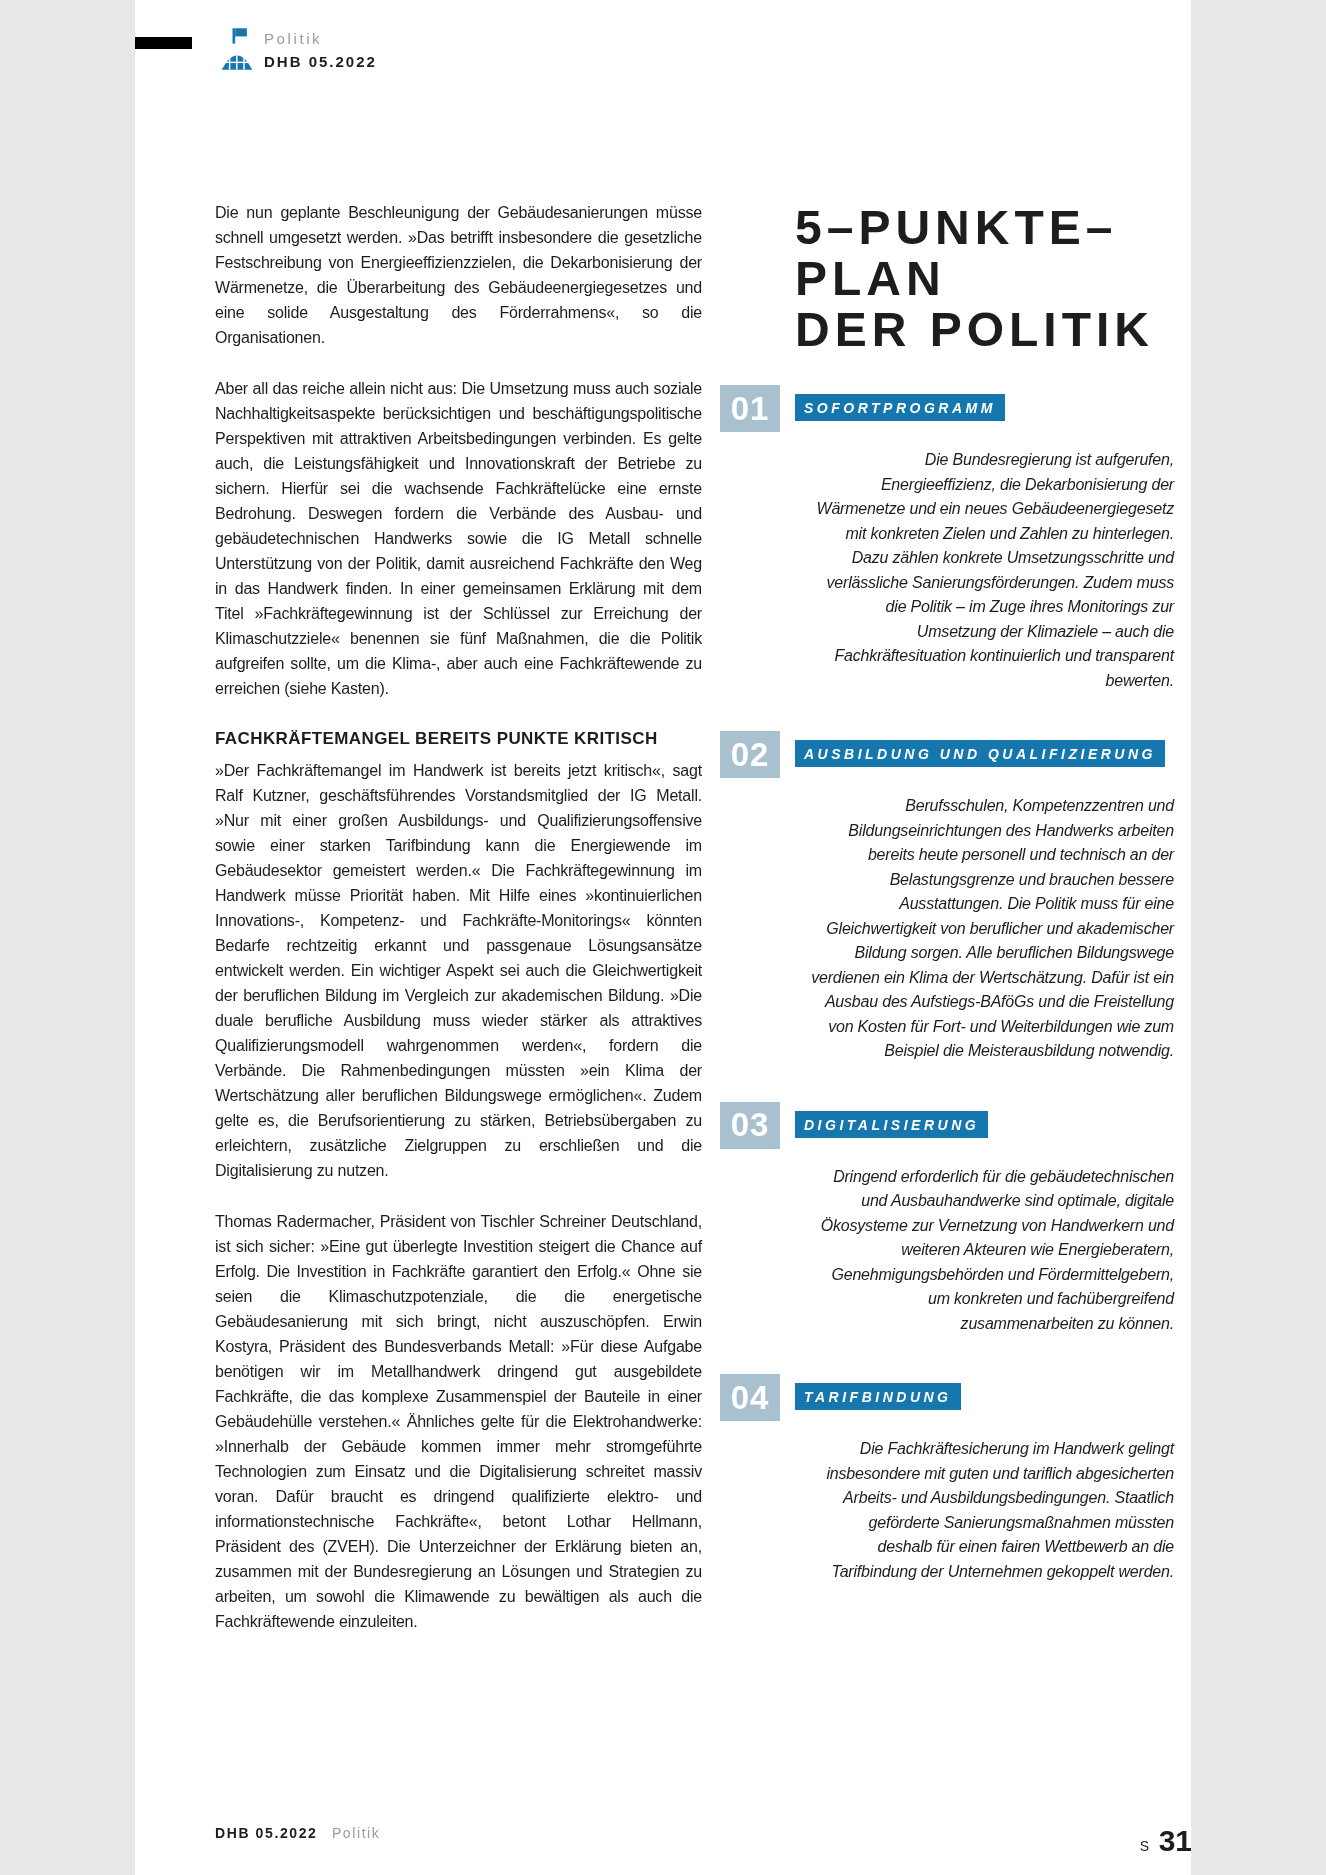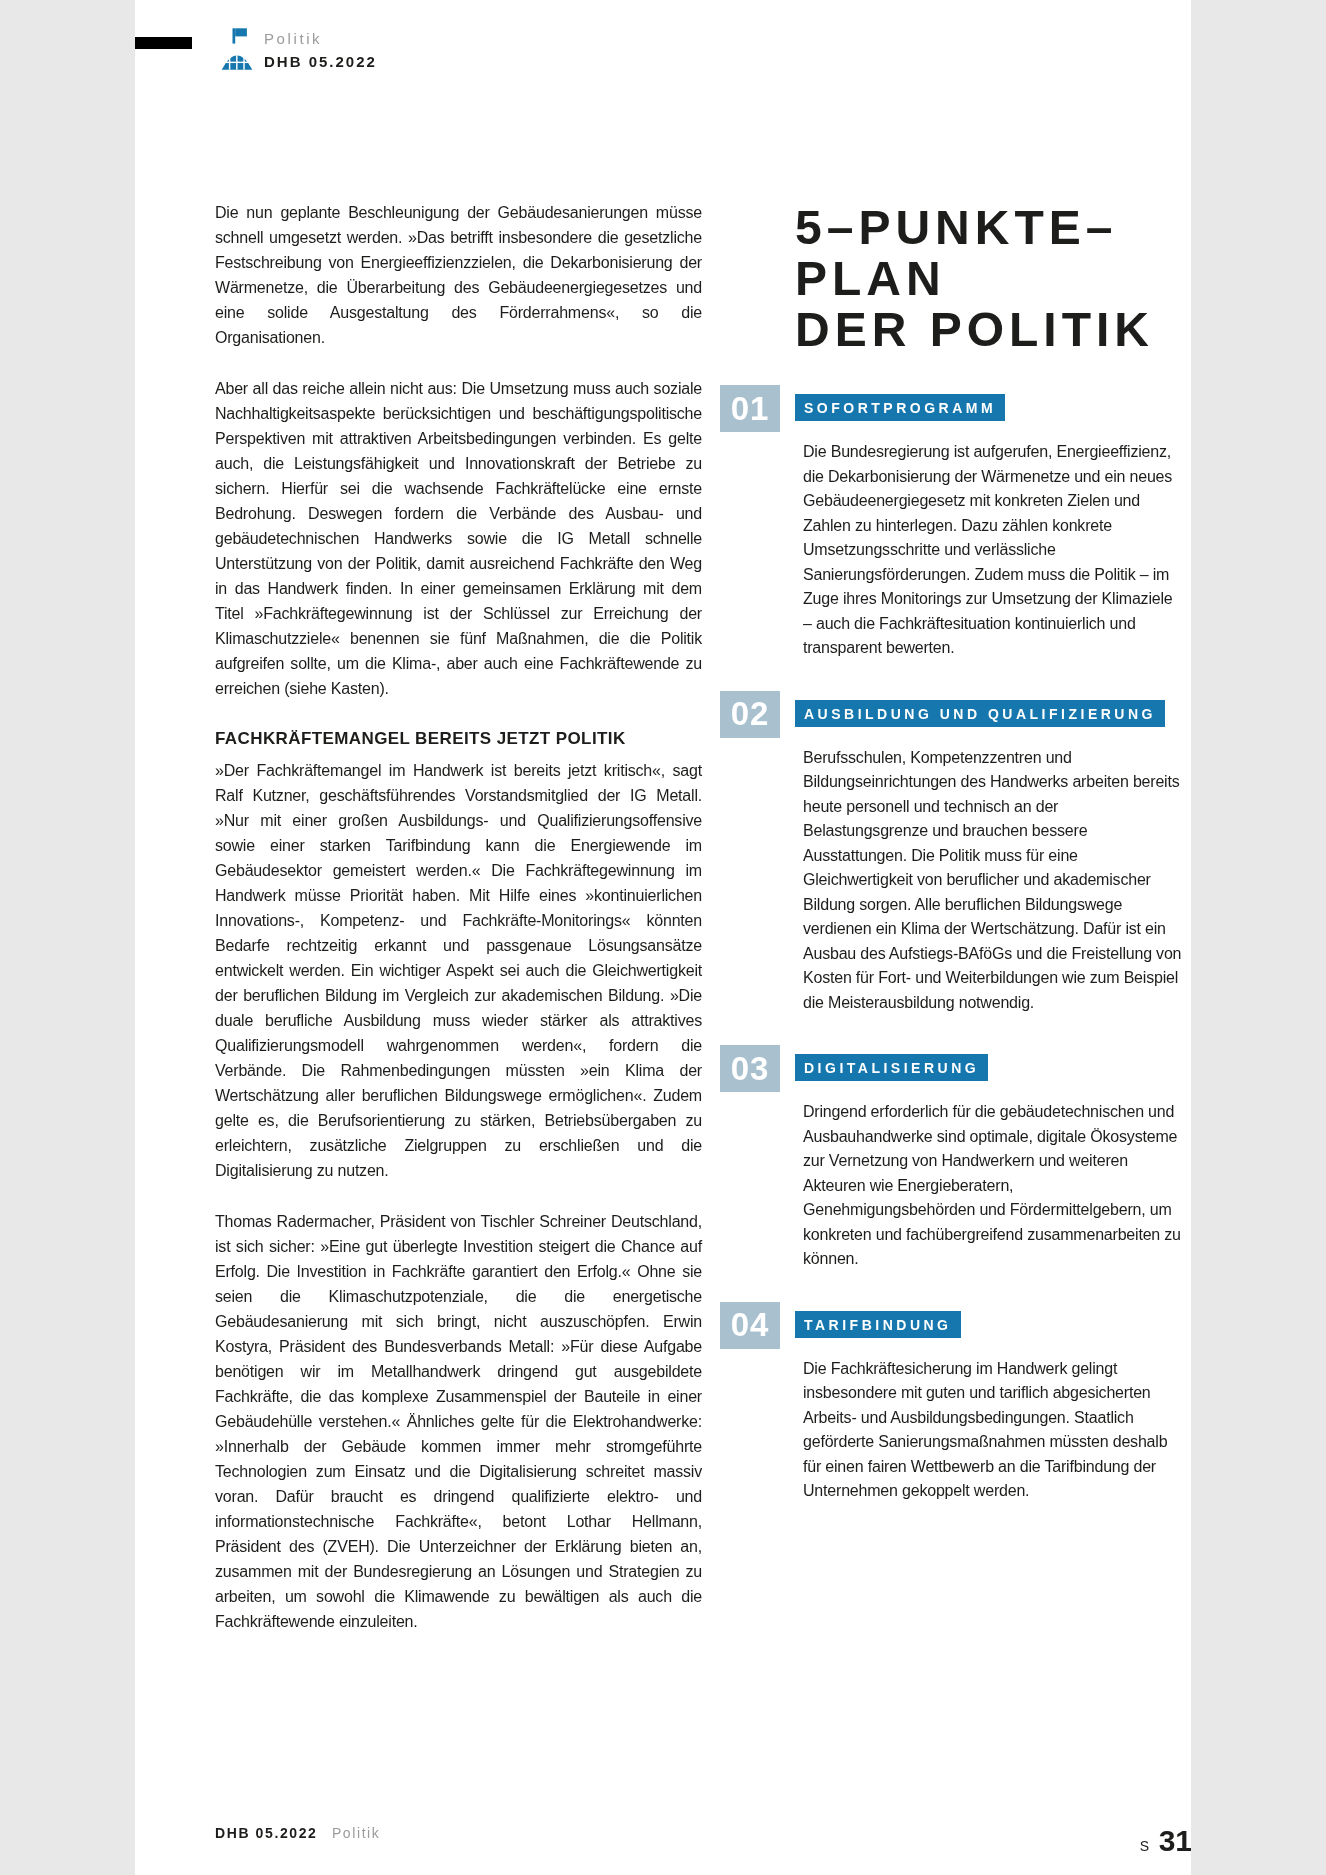--- a/index.html
+++ b/index.html
@@ -30,29 +30,29 @@
 
   .right-col { margin-left:18px; width:475px; }
   .plan-title { margin:2px 0 30px 75px; font-size:48px; line-height:51px; letter-spacing:5px; font-weight:bold; color:#1d1d1b; }
   .plan-item { display:flex; align-items:flex-start; margin-bottom:22px; }
   .plan-number {
     flex:none; width:60px; height:47px;
     background:#a9c1cf; color:#ffffff;
     font-size:33px; font-weight:bold; letter-spacing:1px;
     display:flex; align-items:center; justify-content:center;
   }
-  .plan-content { margin-left:15px; width:395px; }
+  .plan-content { margin-left:15px; width:395px;font-style:italic; }
   .plan-label {
     display:inline-block;
     background:#1577ae; color:#ffffff;
     font-size:14px; font-weight:bold; letter-spacing:3.5px;
     padding:6px 9px 5px; margin:9px 0 11px;
     white-space:nowrap;
   }
-  .plan-text { margin:8px; font-size:16px; line-height:24.5px; letter-spacing:-0.2px; }
+  .plan-text { margin:16px; font-size:16px; line-height:24.5px; letter-spacing:-0.2px;text-align:right; }
 
   
   .page-footer { position:absolute; left:80px; top:1824px; width:977px; display:flex; justify-content:space-between; align-items:flex-start; }
   .footer-issue { font-weight:bold; font-size:14px; letter-spacing:1.6px; color:#1d1d1b; }
   .footer-section { color:#9b9b9b; font-size:14px; letter-spacing:1.6px; margin-left:10px; }
   .page-prefix { font-size:14px; letter-spacing:1px; color:#1d1d1b; margin-right:4px; }
   .page-num { font-size:30px; font-weight:bold; color:#1d1d1b; }
 </style>
 </head>
 <body>
@@ -77,21 +77,21 @@
       <div class="section-label">Politik</div>
       <div class="issue-label">DHB 05.2022</div>
     </div>
   </header>
 
   <main class="columns">
 
     <article class="left-col">
       <p>Die nun geplante Beschleunigung der Gebäudesanierungen müsse schnell umgesetzt werden. »Das betrifft insbesondere die gesetzliche Festschreibung von Energieeffizienzzielen, die Dekarbonisierung der Wärmenetze, die Überarbeitung des Gebäudeenergiegesetzes und eine solide Ausgestaltung des Förderrahmens«, so die Organisationen.</p>
       <p>Aber all das reiche allein nicht aus: Die Umsetzung muss auch soziale Nachhaltigkeitsaspekte berücksichtigen und beschäftigungspolitische Perspektiven mit attraktiven Arbeitsbedingungen verbinden. Es gelte auch, die Leistungsfähigkeit und Innovationskraft der Betriebe zu sichern. Hierfür sei die wachsende Fachkräftelücke eine ernste Bedrohung. Deswegen fordern die Verbände des Ausbau- und gebäudetechnischen Handwerks sowie die IG Metall schnelle Unterstützung von der Politik, damit ausreichend Fachkräfte den Weg in das Handwerk finden. In einer gemeinsamen Erklärung mit dem Titel »Fachkräftegewinnung ist der Schlüssel zur Erreichung der Klimaschutzziele« benennen sie fünf Maßnahmen, die die Politik aufgreifen sollte, um die Klima-, aber auch eine Fachkräftewende zu erreichen (siehe Kasten).</p>
-      <h3>FACHKRÄFTEMANGEL BEREITS JETZT POLITIK</h3>
+      <h3>FACHKRÄFTEMANGEL BEREITS PUNKTE KRITISCH</h3>
       <p>»Der Fachkräftemangel im Handwerk ist bereits jetzt kritisch«, sagt Ralf Kutzner, geschäftsführendes Vorstandsmitglied der IG Metall. »Nur mit einer großen Ausbildungs- und Qualifizierungsoffensive sowie einer starken Tarifbindung kann die Energiewende im Gebäudesektor gemeistert werden.« Die Fachkräftegewinnung im Handwerk müsse Priorität haben. Mit Hilfe eines »kontinuierlichen Innovations-, Kompetenz- und Fachkräfte-Monitorings« könnten Bedarfe rechtzeitig erkannt und passgenaue Lösungsansätze entwickelt werden. Ein wichtiger Aspekt sei auch die Gleichwertigkeit der beruflichen Bildung im Vergleich zur akademischen Bildung. »Die duale berufliche Ausbildung muss wieder stärker als attraktives Qualifizierungsmodell wahrgenommen werden«, fordern die Verbände. Die Rahmenbedingungen müssten »ein Klima der Wertschätzung aller beruflichen Bildungswege ermöglichen«. Zudem gelte es, die Berufsorientierung zu stärken, Betriebsübergaben zu erleichtern, zusätzliche Zielgruppen zu erschließen und die Digitalisierung zu nutzen.</p>
       <p>Thomas Radermacher, Präsident von Tischler Schreiner Deutschland, ist sich sicher: »Eine gut überlegte Investition steigert die Chance auf Erfolg. Die Investition in Fachkräfte garantiert den Erfolg.« Ohne sie seien die Klimaschutzpotenziale, die die energetische Gebäudesanierung mit sich bringt, nicht auszuschöpfen. Erwin Kostyra, Präsident des Bundesverbands Metall: »Für diese Aufgabe benötigen wir im Metallhandwerk dringend gut ausgebildete Fachkräfte, die das komplexe Zusammenspiel der Bauteile in einer Gebäudehülle verstehen.« Ähnliches gelte für die Elektrohandwerke: »Innerhalb der Gebäude kommen immer mehr stromgeführte Technologien zum Einsatz und die Digitalisierung schreitet massiv voran. Dafür braucht es dringend qualifizierte elektro- und informationstechnische Fachkräfte«, betont Lothar Hellmann, Präsident des (ZVEH). Die Unterzeichner der Erklärung bieten an, zusammen mit der Bundesregierung an Lösungen und Strategien zu arbeiten, um sowohl die Klimawende zu bewältigen als auch die Fachkräftewende einzuleiten.</p>
     </article>
 
     <aside class="right-col">
       <h2 class="plan-title">
         <span>5–PUNKTE–PLAN</span><br>
         <span>DER POLITIK</span>
       </h2>
 

